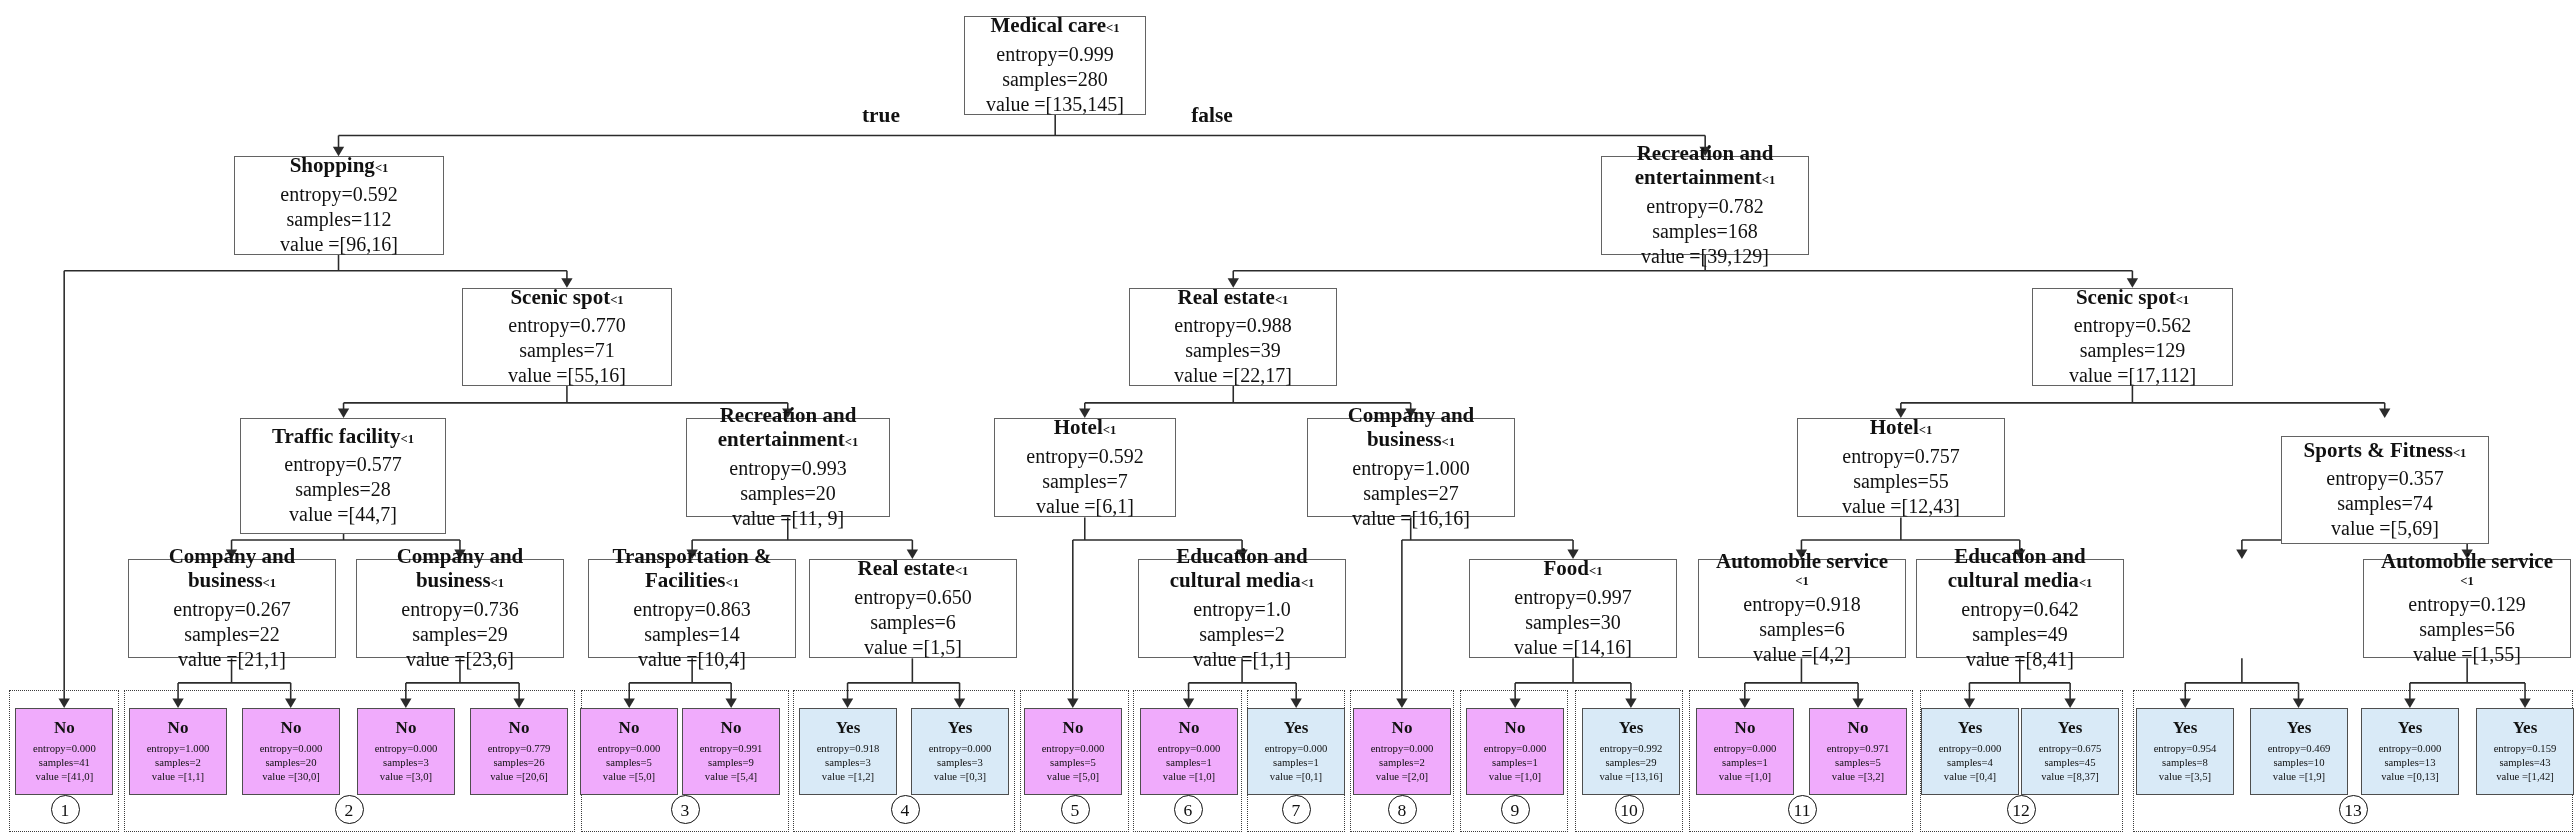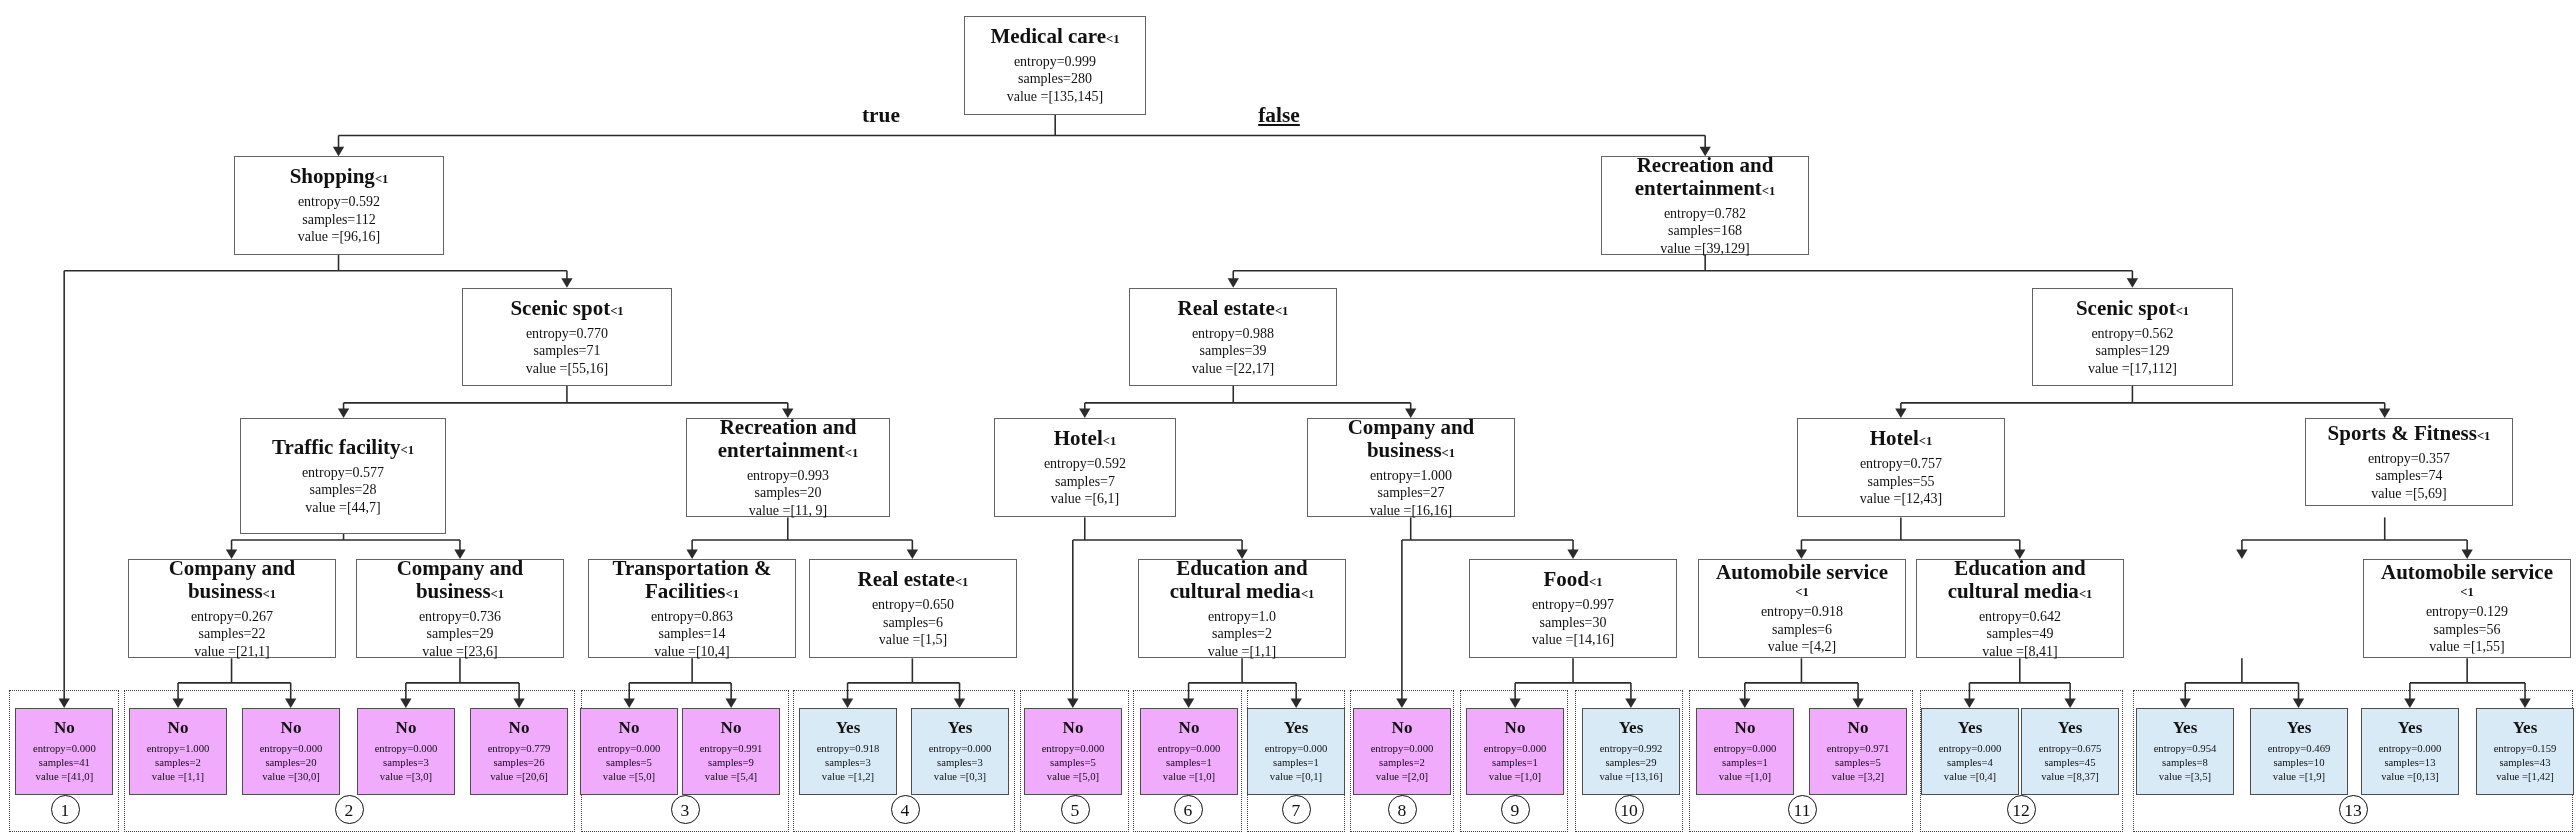--- a/index.html
+++ b/index.html
@@ -10,21 +10,21 @@
     color:#111;
   }
   #edges { position:absolute; left:0; top:0; }
   .node {
     position:absolute; box-sizing:border-box;
     background:#ffffff; border:1.3px solid #636363;
     display:flex; flex-direction:column; align-items:center; justify-content:center;
     text-align:center; padding:2.5px 3.8px;
   }
   .node .title { font-weight:bold; font-size:21px; line-height:1.12; }
-  .node .stats { font-size:14px; line-height:1.25; margin-top:4.4px;text-align:center; }
+  .node .stats { font-size:20px; line-height:1.25; margin-top:4.4px;text-align:center; }
   .sub { font-size:0.6em; }
   .leaf {
     position:absolute; box-sizing:border-box;
     border:1.3px solid #4e4e4e;
     display:flex; flex-direction:column; align-items:center; justify-content:center;
     text-align:center; padding:1.3px;
   }
   .leaf .title { font-weight:bold; font-size:17px; line-height:1.1; }
   .leaf .stats { font-size:10.7px; line-height:1.3; margin-top:3.8px; }
   .leaf.no  { background:#f0abfc; }
@@ -312,21 +312,21 @@
     <div class="node" style="left: 1797px; top: 418px; width: 208px; height: 99px;">
       <div class="title">
         <div><span>Hotel</span><span class="sub">&lt;1</span></div>
       </div>
       <div class="stats">
         <div>entropy=0.757</div>
         <div>samples=55</div>
         <div>value =[12,43]</div>
       </div>
     </div>
-    <div class="node" style="left: 2281px; top: 418px; width: 208px; height: 88px; margin-left: 24px;">
+    <div class="node" style="left: 2281px; top: 436px; width: 208px; height: 108px;">
       <div class="title">
         <div><span>Sports &amp; Fitness</span><span class="sub">&lt;1</span></div>
       </div>
       <div class="stats">
         <div>entropy=0.357</div>
         <div>samples=74</div>
         <div>value =[5,69]</div>
       </div>
     </div>
     <div class="node" style="left: 128px; top: 559px; width: 208px; height: 99px;">
@@ -604,15 +604,15 @@
     </div>
     <div class="leaf yes" style="left: 2476px; top: 708px; width: 98px; height: 87px;">
       <div class="title">Yes</div>
       <div class="stats">
         <div>entropy=0.159</div>
         <div>samples=43</div>
         <div>value =[1,42]</div>
       </div>
     </div>
     <div class="branch-label" style="left: 881px; top: 103px;">true</div>
-    <div class="branch-label" style="left: 1279px; top: 103px; text-decoration: underline;">false</div>
+    <div class="branch-label" style="left: 1212px; top: 103px;">false</div>
   </div>
 
 
 </body></html>

